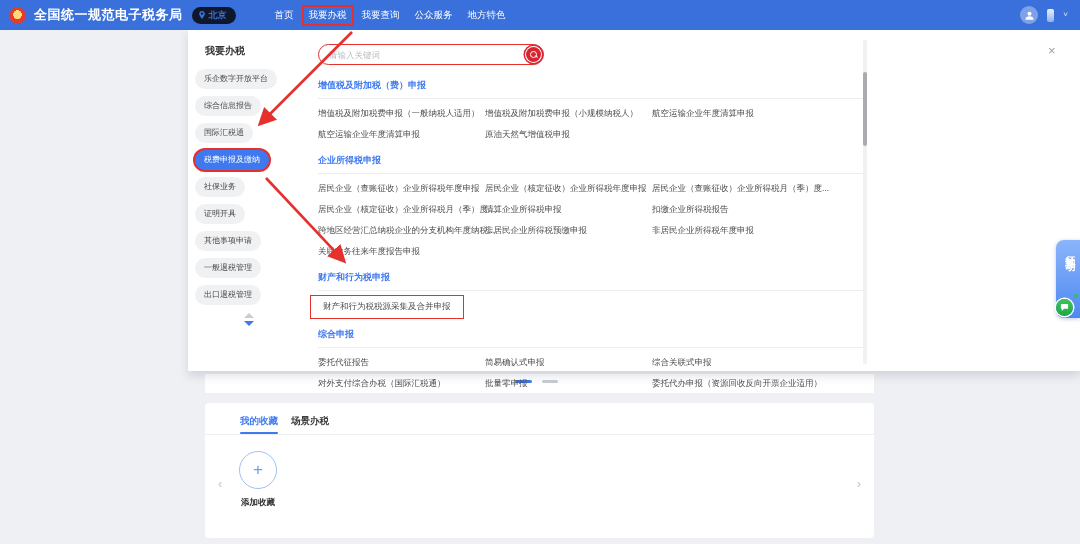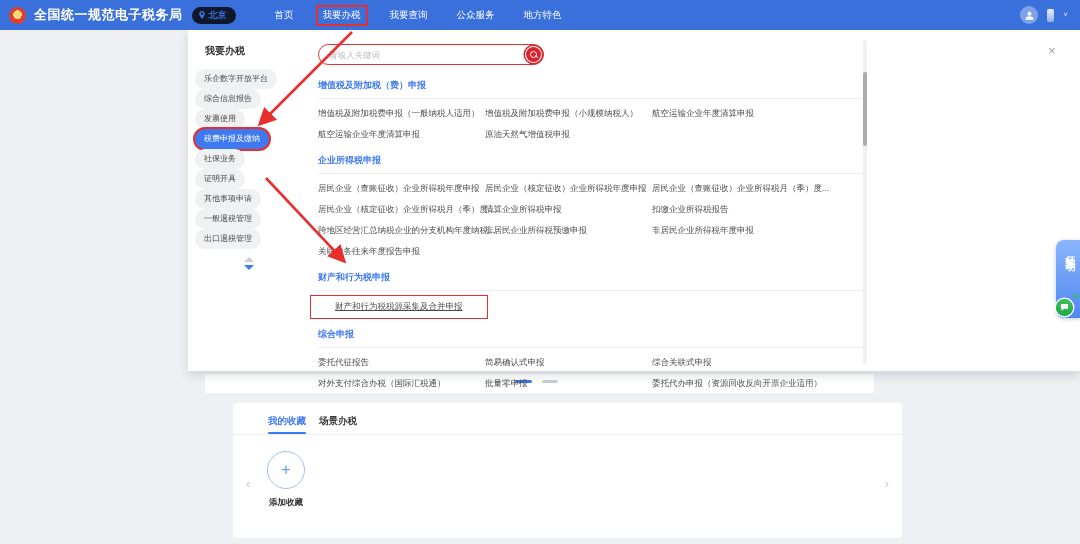--- a/index.html
+++ b/index.html
@@ -8,68 +8,68 @@
   #page { position:relative; width:1080px; height:544px; background:#eef0f3; overflow:hidden; }
 
   
   .header { position:absolute; left:0; top:0; width:1080px; height:30px; background:#3a70dc; display:flex; align-items:center; z-index:8; }
   .emblem { width:17px; height:17px; border-radius:50%; margin-left:9px;
     background:radial-gradient(circle at 50% 45%, #ffd978 0 34%, #e23c30 35% 100%); flex:0 0 auto; }
   .site-title { color:#fff; font-size:13px; font-weight:700; letter-spacing:.5px; margin-left:8px; white-space:nowrap; }
   .loc-pill { display:flex; align-items:center; gap:3px; background:#0f172a; border-radius:9px; height:17px; padding:0 9px 0 6px; margin-left:9px; }
   .loc-pill .pin { width:8px; height:8px; }
   .loc-pill .loc-txt { color:#3a70dc; font-size:9px; font-weight:700; }
-  .main-nav { display:flex; align-items:center; margin-left:32px; gap:15px; }
+  .main-nav { display:flex; align-items:center; margin-left:32px; gap:1px; }
   .nav-item { color:#fff; font-size:9.5px; padding:4px 7px; white-space:nowrap; cursor:pointer; }
   .nav-item.boxed { border:2px solid #e5302e; padding:2px 5px; }
   .header-right { position:absolute; right:12px; top:0; height:30px; display:flex; align-items:center; gap:9px; }
   .avatar { width:18px; height:18px; border-radius:50%; background:rgba(255,255,255,.35); display:flex; align-items:center; justify-content:center; }
   .ent-icon { width:7px; height:13px; border-radius:2px; background:linear-gradient(180deg,rgba(255,255,255,.9),rgba(255,255,255,.45)); }
   .chev-down { color:rgba(255,255,255,.85); font-size:8px; line-height:1; }
 
   
   .panel { position:absolute; left:188px; top:30px; width:892px; height:341px; background:#fff;
     box-shadow:0 5px 9px rgba(60,70,90,.16); z-index:5; }
   .sidebar { position:absolute; left:0; top:0; width:122px; height:100%; padding:14px 0 0 7px; }
   .sidebar-title { font-size:10px; font-weight:700; color:#333; margin:0 0 11px 10px; }
   .side-pill { display:block; width:fit-content; white-space:nowrap; height:20px; line-height:20px;
-    padding:0 9px; border-radius:10px; background:#f0f1f3; color:#4a4a4a; font-size:8px; cursor:pointer; }
+    padding:0 9px; border-radius:10px; background:#f0f1f3; color:#4a4a4a; font-size:8px; margin-bottom:7px; cursor:pointer; }
   .side-pill.selected { background:#3e79f0; color:#fff; box-shadow:0 0 0 2px #e5302e; }
   .pager { width:108px; margin-top:8px; display:flex; flex-direction:column; align-items:center; gap:3px; }
   .tri-up { width:0; height:0; border-left:5px solid transparent; border-right:5px solid transparent; border-bottom:5px solid #c9ccd1; cursor:pointer; }
   .tri-down { width:0; height:0; border-left:5px solid transparent; border-right:5px solid transparent; border-top:5px solid #3e79f0; cursor:pointer; }
 
   .panel-content { position:absolute; left:122px; top:0; right:0; bottom:0; padding:14px 0 0 8px; }
   .search-wrap { display:flex; align-items:center; width:226px; height:21px; border:1.5px solid #e5302e; border-radius:11px; padding:0 2px 0 10px; background:#fff; }
   .search-wrap input { flex:1; border:none; outline:none; font-size:8.5px; color:#333; background:transparent; font-family:inherit; }
   .search-wrap input::placeholder { color:#b9bcc2; }
   .search-btn { position:relative; width:15px; height:15px; border-radius:50%; background:#d9232e; flex:0 0 auto;
     box-shadow:0 0 0 1px #fff, 0 0 0 2.5px #d9232e; cursor:pointer; }
   .search-btn::before { content:""; position:absolute; left:4px; top:3.5px; width:5px; height:5px; border:1.3px solid #fff; border-radius:50%; }
   .search-btn::after { content:""; position:absolute; left:9.2px; top:8.8px; width:3px; height:1.4px; background:#fff; transform:rotate(45deg); border-radius:1px; }
 
   .menu-section { margin-top:9px; }
   .menu-section.first { margin-top:14px; }
   .sec-title { font-size:9px; font-weight:600; color:#3e79f0; margin-bottom:6px; }
   .sec-divider { width:546px; height:1px; background:#ebedf0; margin-bottom:4px; }
   .sec-grid { display:grid; grid-template-columns:167px 167px 1fr; width:546px; }
   .menu-item { height:21px; line-height:21px; font-size:8.5px; color:#4c4c4c; white-space:nowrap; cursor:pointer; }
-  .menu-item.boxed { height:auto; line-height:normal; width:fit-content; padding:5px 24px; margin-left:-8px; border:1.6px solid #e5302e;text-decoration:underline; }
+  .menu-item.boxed { height:auto; line-height:normal; width:fit-content; padding:5px 12px; margin-left:-8px; border:1.6px solid #e5302e; }
 
   .scrollbar-track { position:absolute; left:863px; top:40px; width:4px; height:324px; background:#f1f1f3; border-radius:2px; z-index:6; }
   .scrollbar-thumb { position:absolute; left:0; top:32px; width:4px; height:74px; background:#a9abae; border-radius:2px; cursor:pointer; }
   .close-btn { position:absolute; left:1048px; top:44px; font-size:13px; color:#9a9da2; cursor:pointer; z-index:7; line-height:1; }
 
   
   .hero-strip { position:absolute; left:205px; top:374px; width:669px; height:19px; background:#fff; z-index:1; }
   .dot { position:absolute; top:6px; height:3px; border-radius:2px; }
   .dot.active { left:310px; width:17px; background:#3e79f0; cursor:pointer; }
   .dot.idle { left:337px; width:16px; background:#c9ccd1; cursor:pointer; }
 
-  .fav-card { position:absolute; left:205px; top:403px; width:669px; height:135px; background:#fff; border-radius:4px; z-index:1;margin-left:28px; }
+  .fav-card { position:absolute; left:205px; top:403px; width:669px; height:135px; background:#fff; border-radius:4px; z-index:1; }
   .tabs-row { display:flex; gap:13px; padding:12px 0 0 35px; height:32px; border-bottom:1px solid #edeff2; }
   .tab { font-size:9.5px; font-weight:700; color:#3c3c3c; position:relative; padding-bottom:9px; cursor:pointer; }
   .tab.active { color:#3e79f0; }
   .tab.active::after { content:""; position:absolute; left:0; right:0; bottom:0; height:2.5px; background:#3e79f0; border-radius:2px; }
   .fav-body { position:relative; height:102px; }
   .chev { position:absolute; top:42px; font-size:13px; color:#c2c5cb; cursor:pointer; line-height:1; }
   .chev.left { left:13px; }
   .chev.right { right:13px; }
   .add-circle { position:absolute; left:34px; top:16px; width:38px; height:38px; border:1px solid #9fc0f7; border-radius:50%;
     display:flex; align-items:center; justify-content:center; color:#6f9bf0; font-size:17px; background:#fff; cursor:pointer; }
@@ -119,21 +119,21 @@
       <div class="chev-down">˅</div>
     </div>
   </div>
 
   <div class="panel">
     <div class="sidebar">
       <div class="sidebar-title">我要办税</div>
       <div id="sidebar-items">
           <div class="side-pill">乐企数字开放平台</div>
           <div class="side-pill">综合信息报告</div>
-          <div class="side-pill">发票使用</div>
+          <div class="side-pill">国际汇税通</div>
           <div class="side-pill selected">税费申报及缴纳</div>
           <div class="side-pill">社保业务</div>
           <div class="side-pill">证明开具</div>
           <div class="side-pill">其他事项申请</div>
           <div class="side-pill">一般退税管理</div>
           <div class="side-pill">出口退税管理</div>
         </div>
       <div class="pager">
         <div class="tri-up"></div>
         <div class="tri-down"></div>

